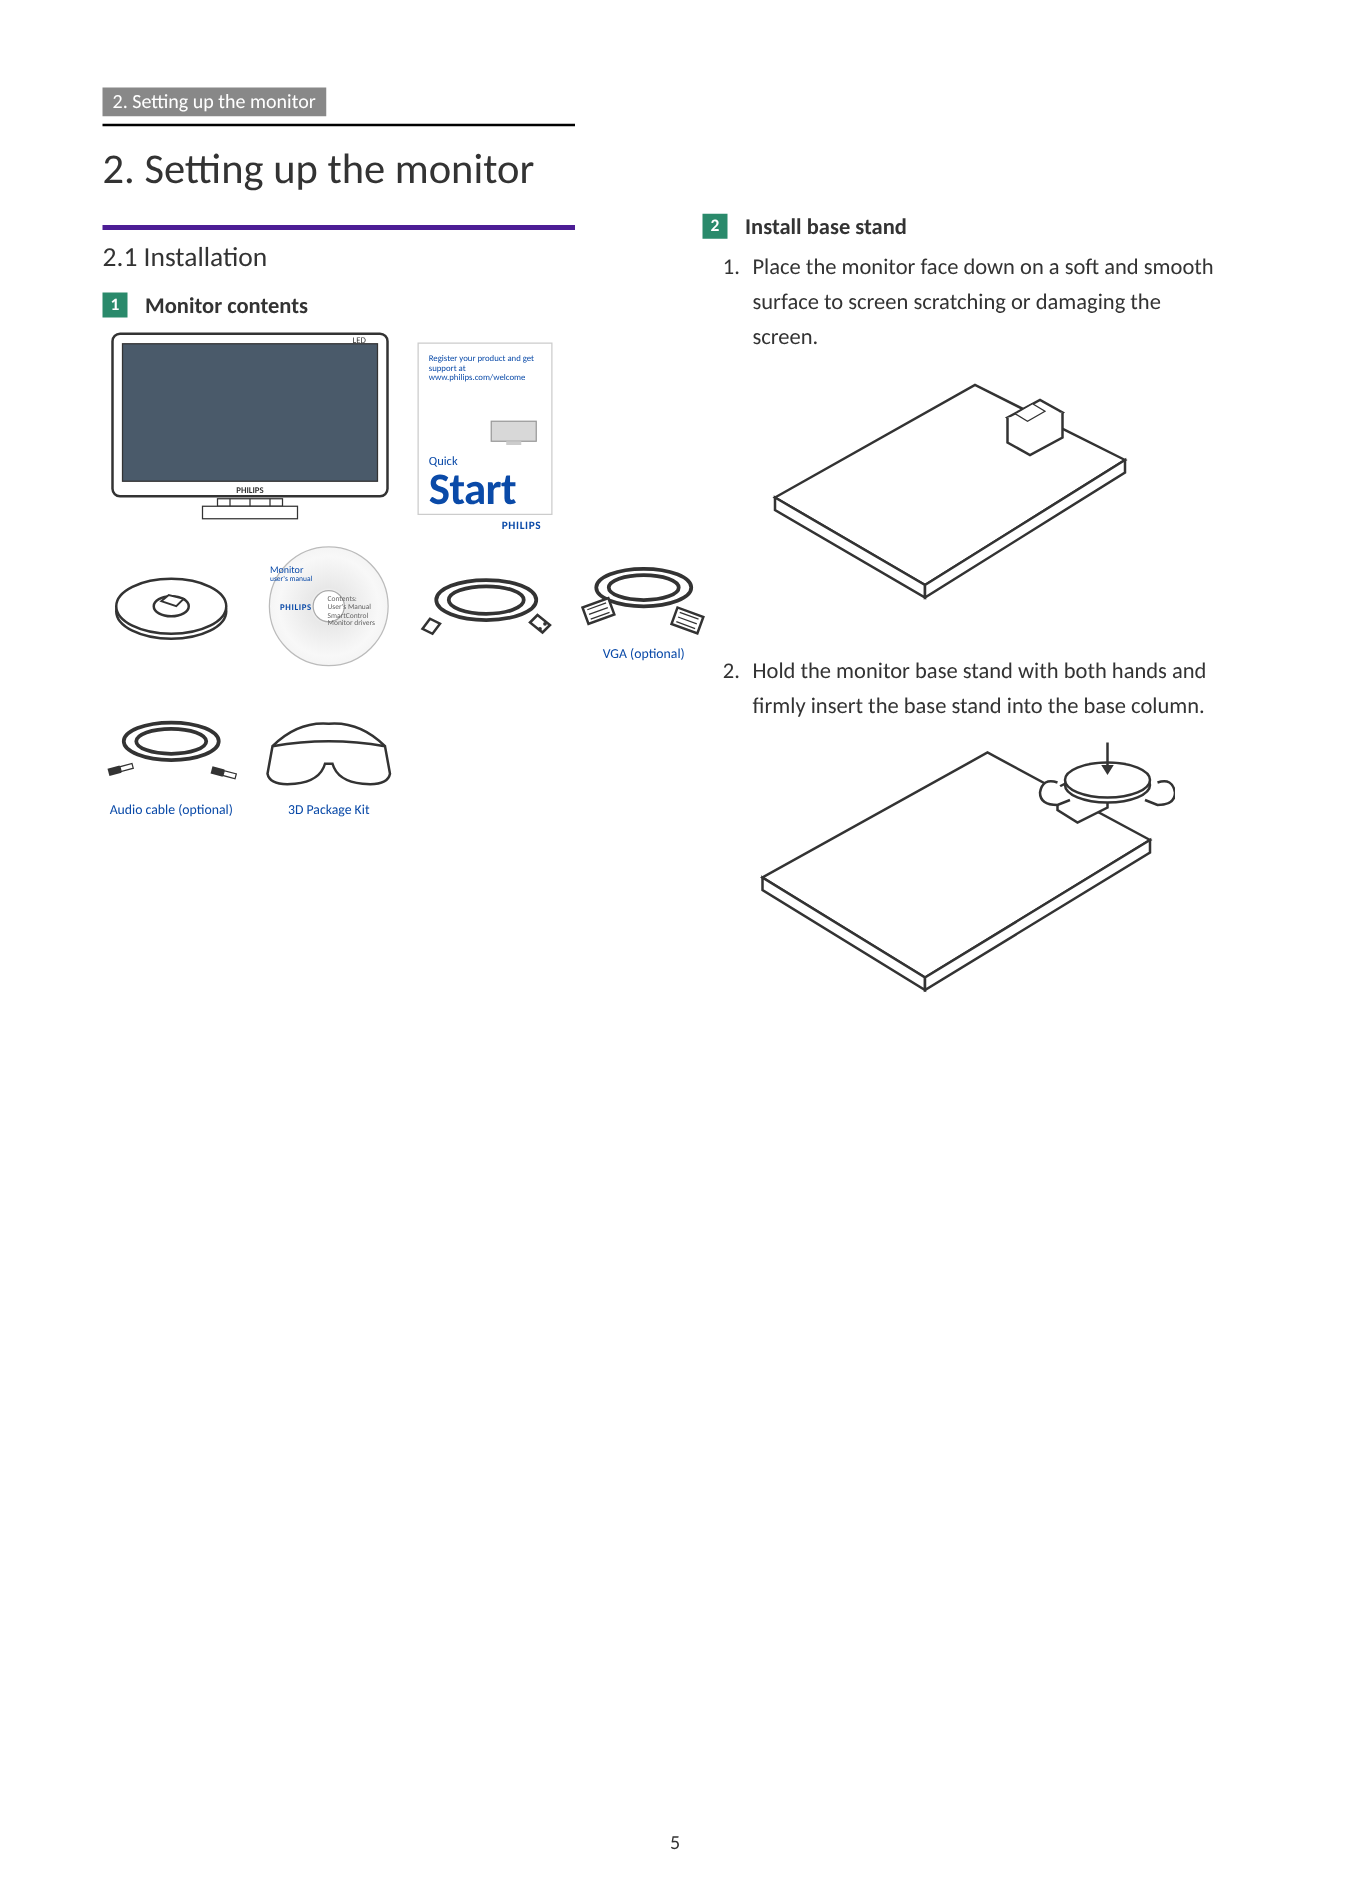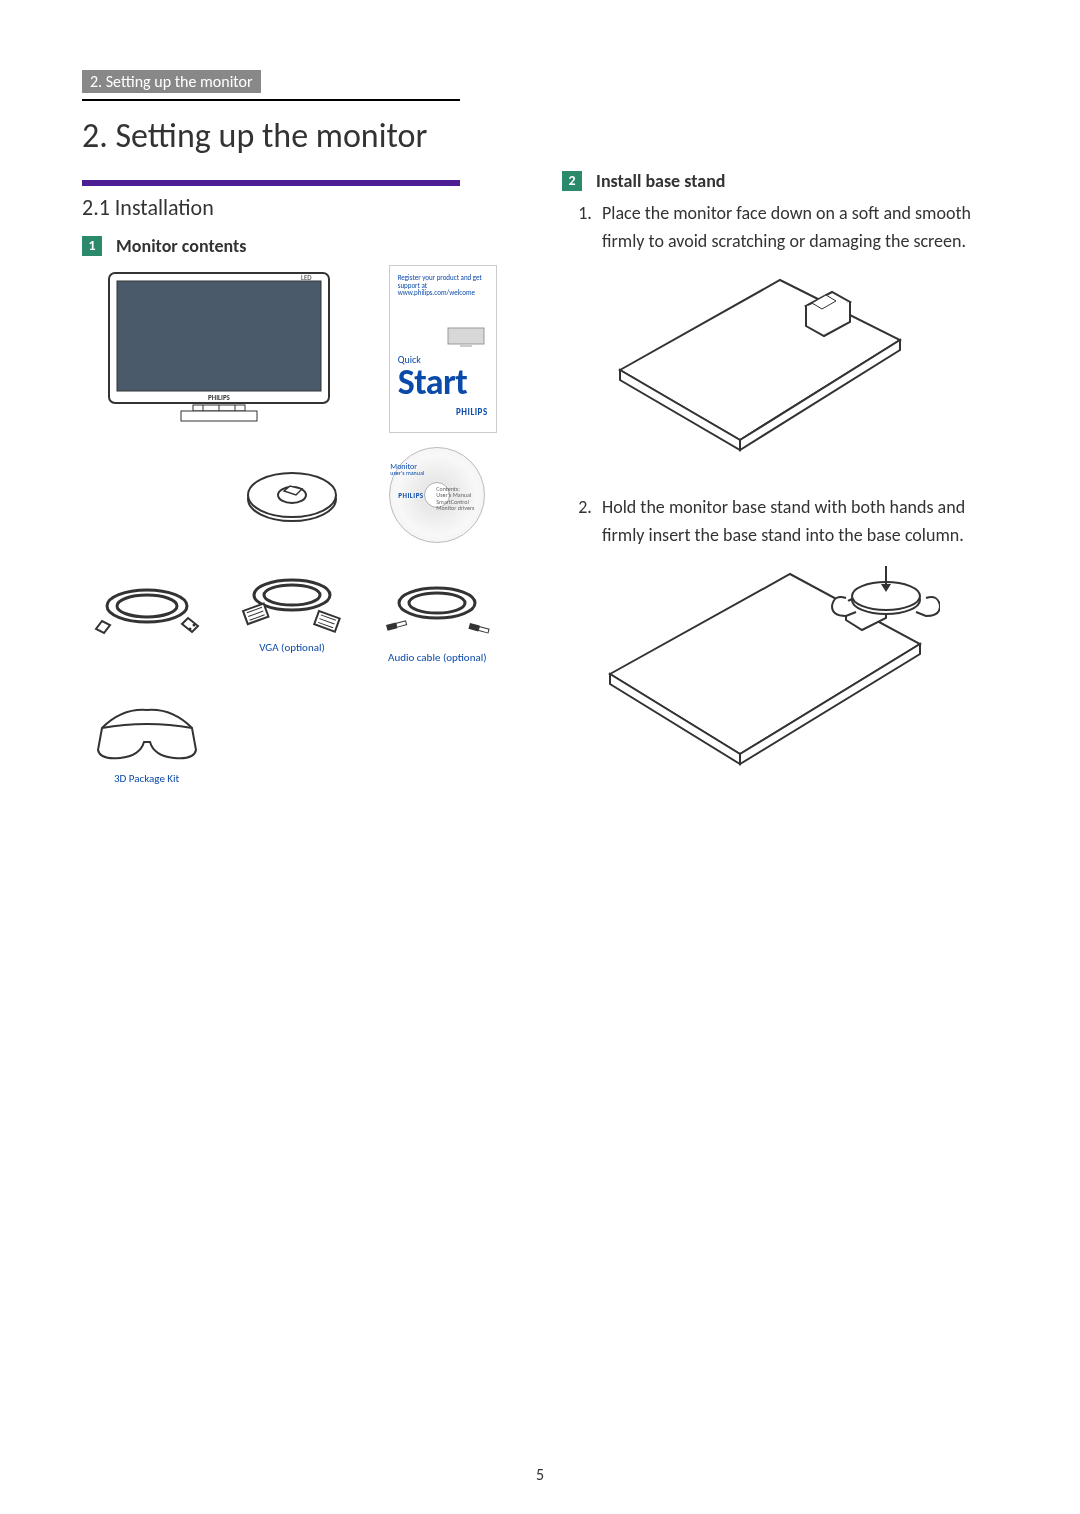--- a/index.html
+++ b/index.html
@@ -1,28 +1,28 @@
 <!DOCTYPE html>
 <html><head>
   <meta charset="utf-8">
   <style>
     * { margin: 0; padding: 0; box-sizing: border-box; }
     body { font-family: "Gill Sans", "Gill Sans MT", Calibri, sans-serif; background: #fff; width: 1080px; height: 1514px; position: relative; padding: 70px 78px 40px 82px; color: #333; }
     .header-bar { background: #888; color: #fff; font-size: 16px; padding: 2px 8px; display: inline-block; margin-bottom: 6px; }
     .hr-top { border: none; border-top: 2px solid #000; width: 378px; margin-bottom: 8px; }
     .chapter-title { font-size: 34px; font-weight: 400; padding: 6px 0 14px 0; width: 378px; }
-    .section-title { font-size: 22px; font-weight: 400; padding: 8px 0 14px 0; border-top: 6px solid #4c1d95; width: 378px; margin-top: 10px; }
+    .section-title { font-size: 22px; font-weight: 400; padding: 8px 0 14px 0; border-top: 4px solid #4c1d95; width: 378px; margin-top: 10px; }
     .columns { display: flex; gap: 60px; }
     .col { width: 420px; }
     .numbered-box { display: inline-flex; align-items: center; justify-content: center; background: #2a8a6b; color: #fff; font-size: 14px; font-weight: 700; width: 20px; height: 20px; margin-right: 10px; vertical-align: 2px; }
     .step-heading { font-size: 18px; font-weight: 600; color: #333; margin-bottom: 8px; }
-    .package-grid { display: grid; grid-template-columns: 1fr 1fr 1fr; gap: 14px 16px; margin-top: 8px; align-items: center; }
+    .package-grid { display: grid; grid-template-columns: 1fr 1fr 1fr 1fr; gap: 14px 16px; margin-top: 8px; align-items: center; }
     .pkg-monitor { grid-column: 1 / 3; }
     .pkg-label { font-size: 11px; color: #0a4aa8; text-align: center; margin-top: 4px; }
-    .quickstart { border: 1px solid #ccc; width: 108px; height: 168px; padding: 8px; position: relative; margin-left: 16px; }
+    .quickstart { border: 1px solid #ccc; width: 108px; height: 138px; padding: 8px; position: relative; }
     .quickstart .topline { font-size: 7px; color: #0a4aa8; line-height: 1.1; }
     .quickstart .quick { font-size: 10px; color: #0a4aa8; margin-top: 56px; }
     .quickstart .start { font-size: 36px; color: #0a4aa8; font-weight: 600; letter-spacing: -0.5px; line-height: 0.9; }
     .philips-logo { font-size: 9px; font-weight: 800; letter-spacing: 0.5px; }
     .philips-blue { color: #0a4aa8; }
     .cd-disc { width: 96px; height: 96px; border-radius: 50%; border: 1px solid #bbb; background: radial-gradient(circle, #fff 14%, #e8e8e8 22%, #f8f8f8 60%, #ececec 100%); position: relative; margin: 0 auto; }
     .cd-inner { position: absolute; width: 26px; height: 26px; border: 1px solid #aaa; border-radius: 50%; top: 50%; left: 50%; transform: translate(-50%,-50%); background: #fff; }
     .cd-text { position: absolute; top: 14px; width: 100%; text-align: left; font-size: 8px; color: #0a4aa8; line-height: 1; }
     .cd-side { position: absolute; right: 10px; top: 40%; font-size: 6px; color: #666; line-height: 1.1; }
     .svg-block { display: block; margin: 0 auto; }
@@ -165,21 +165,21 @@
     </div>
   </div>
 
   <div class="col">
     <div class="step-heading">
       <span class="numbered-box">2</span>
       <span>Install base stand</span>
     </div>
 
     <ol class="inst">
-      <li>Place the monitor face down on a soft and smooth firmly to avoid scratching or damaging the screen.</li>
+      <li>Place the monitor face down on a soft and smooth surface to screen scratching or damaging the screen.</li>
     </ol>
 
     <div class="diagram-box">
       <svg width="320" height="200" viewBox="0 0 320 200">
         <polygon points="20,100 180,10 300,70 140,170" fill="#fff" stroke="#333" stroke-width="2"></polygon>
         <polygon points="20,100 140,170 140,180 20,110" fill="#fff" stroke="#333" stroke-width="2"></polygon>
         <polygon points="140,170 300,70 300,80 140,180" fill="#fff" stroke="#333" stroke-width="2"></polygon>
 
         <g transform="translate(206,36)">
           <path d="M0 0 l26 -14 18 10 -26 14 z" fill="#fff" stroke="#333" stroke-width="2"></path>

